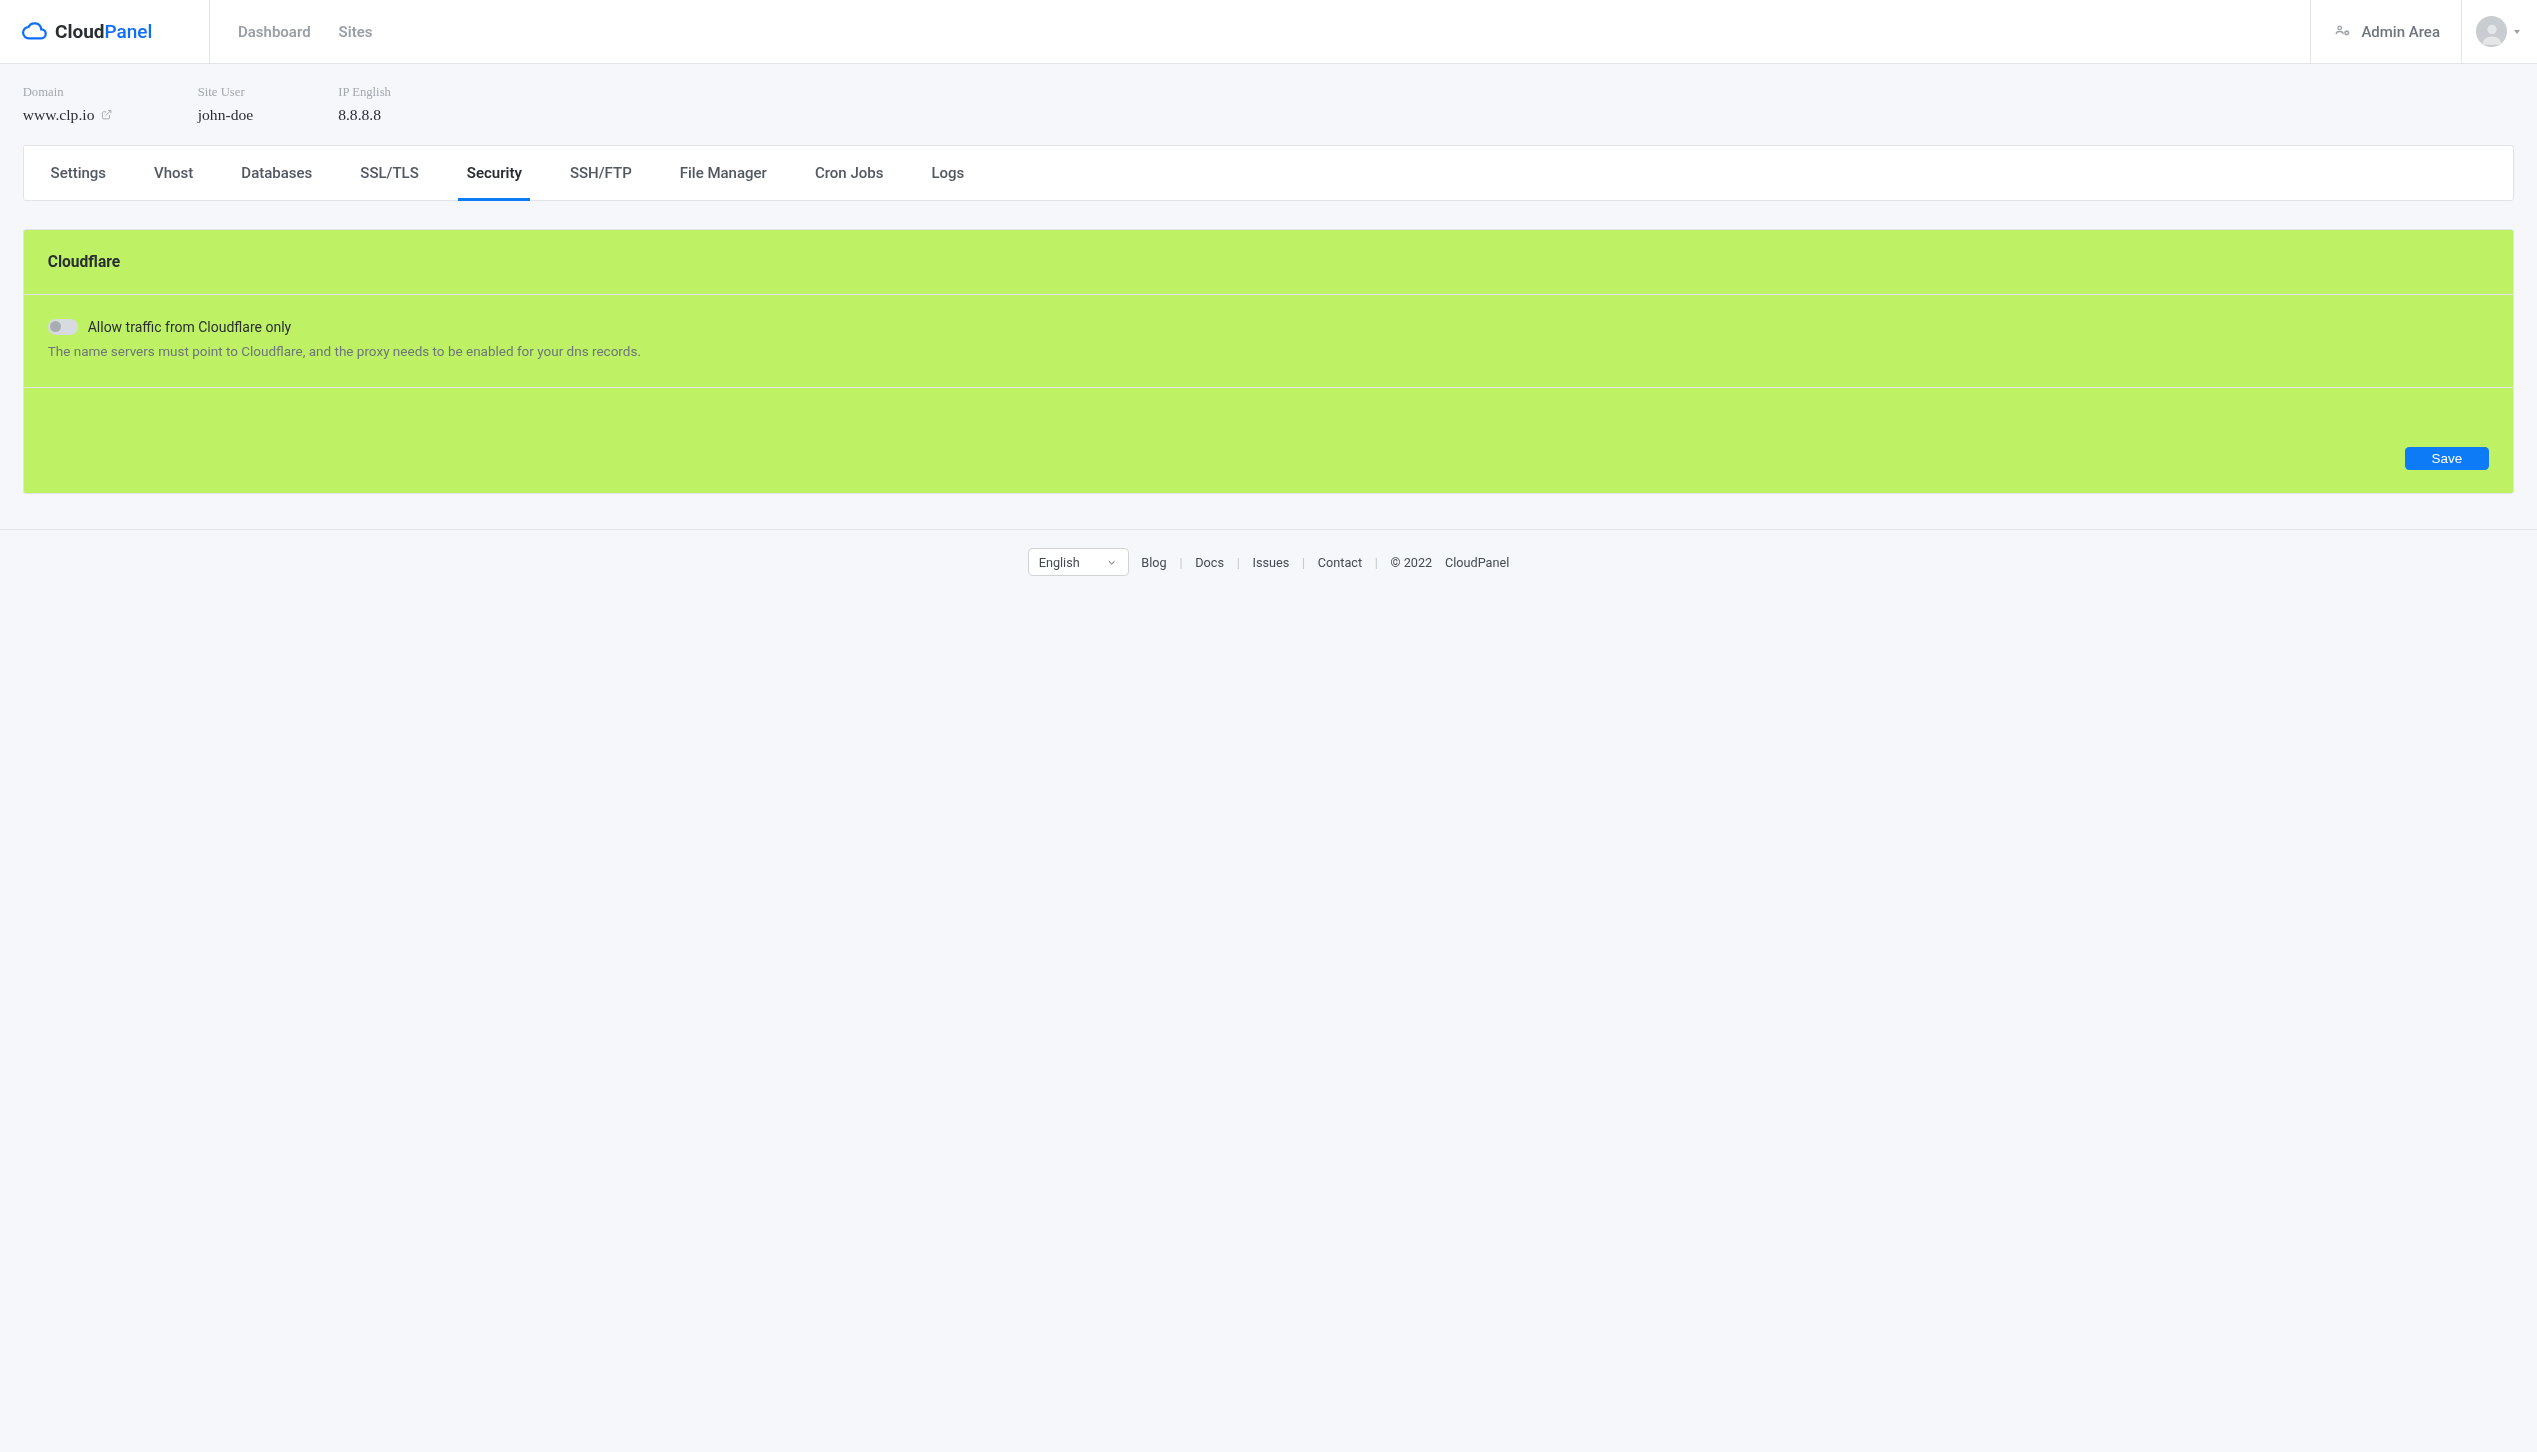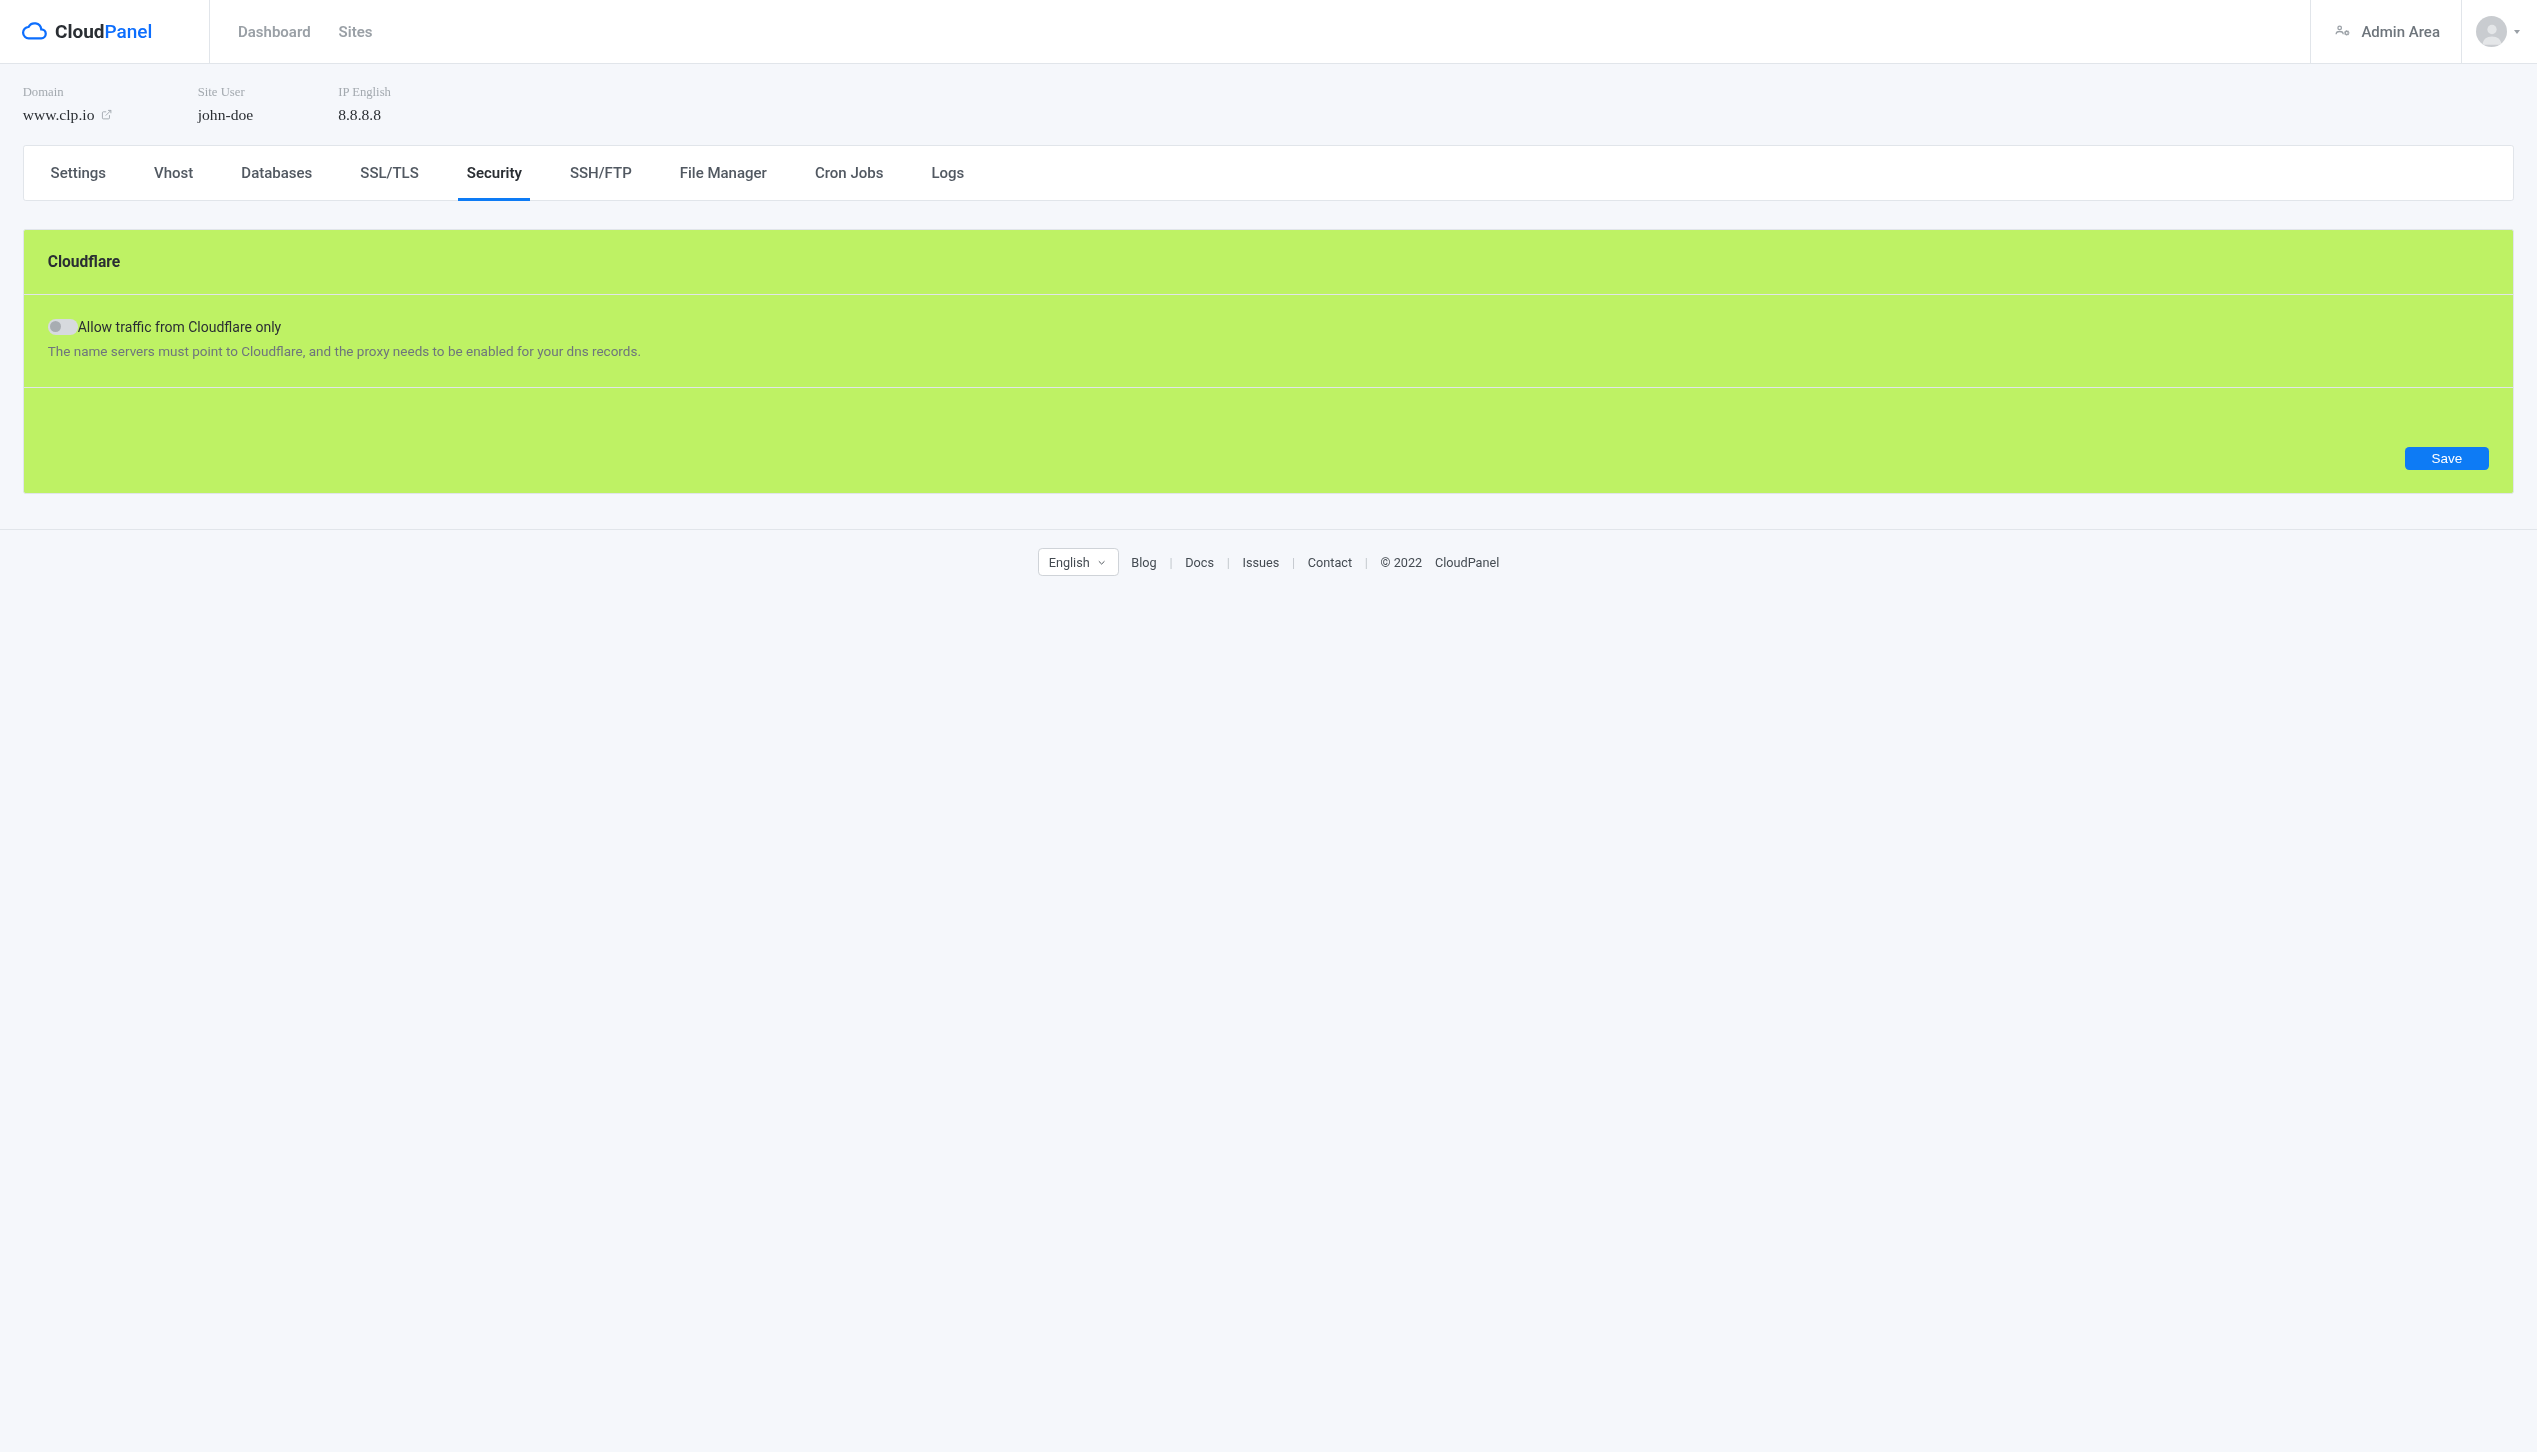--- a/index.html
+++ b/index.html
@@ -142,21 +142,21 @@
       font-weight: 700;
       color: #2a2e33;
     }
     .card-body {
       padding: 24px 24px 28px 24px;
       border-bottom: 0.7px solid #e1e5ea;
     }
     .toggle-row {
       display: flex;
       align-items: center;
-      gap: 0;
+      gap: 10px;
       margin-bottom: 8.5px;
     }
     .toggle {
       width: 30px;
       height: 15.6px;
       background: #d7dade;
       border-radius: 7.8px;
       position: relative;
       cursor: pointer;
     }
@@ -206,21 +206,21 @@
       color: #444b52;
       font-size: 12.7px;
     }
     .lang-select {
       display: flex;
       align-items: center;
       justify-content: space-between;
       border: 0.7px solid #cfd3d8;
       border-radius: 4.2px;
       padding: 5.7px 10px;
-      width: 81px;
+      width: 101px;
       cursor: pointer;
       background: #fff;
     }
     .lang-select span { font-size: 12.7px; }
     .footer a { color: #444b52; text-decoration: none; cursor: pointer; }
     .footer .sep { color: #c2c7cd; }
   </style>
 </head>
 <body>
 

